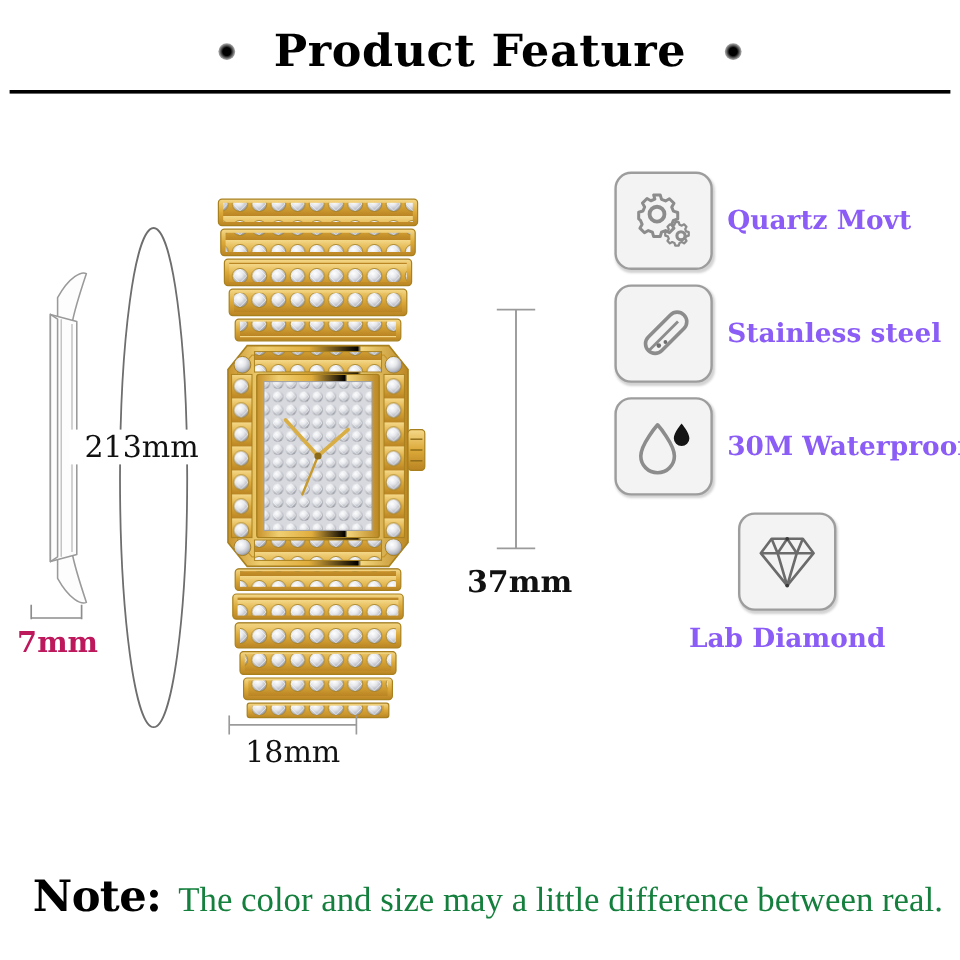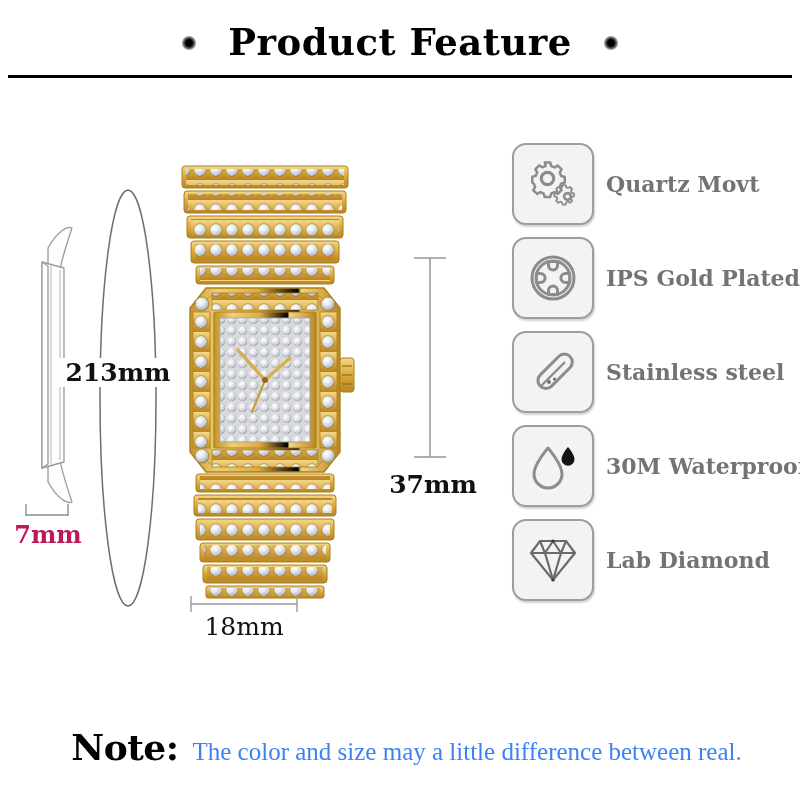--- a/index.html
+++ b/index.html
@@ -29,21 +29,21 @@
   .dim-7mm{
     position:absolute;left:8px;top:520px;width:80px;text-align:center;
     font-family:"DejaVu Serif",serif;font-weight:bold;font-size:24px;color:#be185d;
   }
   .tick-7mm{position:absolute;left:22px;top:502px;}
 
   
   .ellipse-wrap{position:absolute;left:88px;top:186px;}
   .dim-213{
     position:absolute;left:58px;top:358px;width:120px;text-align:center;
-    font-family:"DejaVu Serif",serif;font-weight:bold;font-size:25px;color:#111;
+    font-family:"DejaVu Serif",serif;font-weight:normal;font-size:25px;color:#111;
     background:#fff;
   }
 
   
   .watch{position:absolute;left:160px;top:160px;}
 
   
   .dim18-line{position:absolute;left:188px;top:596px;}
   .dim-18{
     position:absolute;left:188px;top:612px;width:112px;text-align:center;
@@ -55,44 +55,44 @@
   .dim-37{
     position:absolute;left:385px;top:470px;width:96px;text-align:center;
     font-family:"DejaVu Serif",serif;font-weight:bold;font-size:25px;color:#111;
   }
 
   
   .features{position:absolute;left:512px;top:145px;width:288px;}
   .feature{
     display:flex;align-items:center;gap:12px;height:78px;margin-bottom:16px;
   }
-  .feature:last-child{margin-bottom:0;}
+  .feature:last-child{margin-bottom:0;flex-direction:column;}
   .icon-box{
     width:78px;height:78px;flex:0 0 78px;border-radius:14px;
     background:#f3f3f3;border:2.5px solid #9d9d9d;
     box-shadow:1px 2px 2px rgba(0,0,0,.18);
     display:flex;align-items:center;justify-content:center;
   }
   .feature-label{
     font-family:"DejaVu Serif",serif;font-weight:bold;
-    font-size:22px;color:#737373;white-space:nowrap;line-height:1;
+    font-size:22px;color:#8b5cf6;white-space:nowrap;line-height:1;
   }
 
   
   .note{
     position:absolute;left:0;top:726px;width:800px;
     display:flex;align-items:baseline;justify-content:center;gap:14px;
   }
   .note-label{
     font-family:"DejaVu Serif",serif;font-weight:bold;font-size:36px;color:#000;
     letter-spacing:-.5px;
     margin-left:13px;
   }
   .note-text{
-    font-family:"Liberation Serif",serif;font-size:25px;color:#3b82f6;white-space:nowrap;
+    font-family:"Liberation Serif",serif;font-size:29px;color:#15803d;white-space:nowrap;
   }
 </style>
 </head>
 <body>
 
 <div class="stage">
 
   <div class="header">
     <div class="header-row">
       <span class="hdr-dot"></span>
@@ -311,39 +311,20 @@
           </g>
           <g fill="none" stroke="#8c8c8c" stroke-width="2.6" stroke-linejoin="round">
             <path d="M38 30 h4 l.9 3 2.7 1.1 2.6-1.5 2.8 2.8-1.5 2.6 1.1 2.7 3 .9v4l-3 .9-1.1 2.7 1.5 2.6-2.8 2.8-2.6-1.5-2.7 1.1-.9 3h-4l-.9-3-2.7-1.1-2.6 1.5-2.8-2.8 1.5-2.6-1.1-2.7-3-.9v-4l3-.9 1.1-2.7-1.5-2.6 2.8-2.8 2.6 1.5 2.7-1.1z" transform="scale(0.72) translate(13,9)"></path>
             <circle cx="41.5" cy="39.5" r="3.4"></circle>
           </g>
         </svg>
       </div>
       <span class="feature-label">Quartz Movt</span>
     </div>
 
-    <div class="feature">
-      <div class="icon-box">
-        <svg width="54" height="54" viewBox="0 0 54 54">
-          <circle cx="27" cy="27" r="21" fill="none" stroke="#8c8c8c" stroke-width="3"></circle>
-          <path d="M27 10
-                   a17 17 0 0 1 17 17
-                   a17 17 0 0 1 -17 17
-                   a17 17 0 0 1 -17 -17
-                   a17 17 0 0 1 17 -17 Z" fill="none" stroke="#8c8c8c" stroke-width="3"></path>
-          <g fill="#f3f3f3" stroke="#8c8c8c" stroke-width="3" stroke-linejoin="round">
-            <path d="M22.5 10.4 v4.2 a4.5 4.5 0 0 0 9 0 v-4.2 z"></path>
-            <path d="M22.5 43.6 v-4.2 a4.5 4.5 0 0 1 9 0 v4.2 z"></path>
-            <path d="M10.4 22.5 h4.2 a4.5 4.5 0 0 1 0 9 h-4.2 z"></path>
-            <path d="M43.6 22.5 h-4.2 a4.5 4.5 0 0 0 0 9 h4.2 z"></path>
-          </g>
-        </svg>
-      </div>
-      <span class="feature-label">IPS Gold Plated</span>
-    </div>
 
     <div class="feature">
       <div class="icon-box">
         <svg width="54" height="54" viewBox="0 0 54 54">
           <rect x="8" y="20" width="42" height="16" rx="8" fill="none" stroke="#8c8c8c" stroke-width="3" transform="rotate(-45 27 27)"></rect>
           <line x1="14" y1="42" x2="39" y2="17" stroke="#8c8c8c" stroke-width="2.4"></line>
           <circle cx="23" cy="37" r="1.9" fill="#6f6f6f"></circle>
           <circle cx="28.5" cy="34" r="1.6" fill="#6f6f6f"></circle>
         </svg>
       </div>

